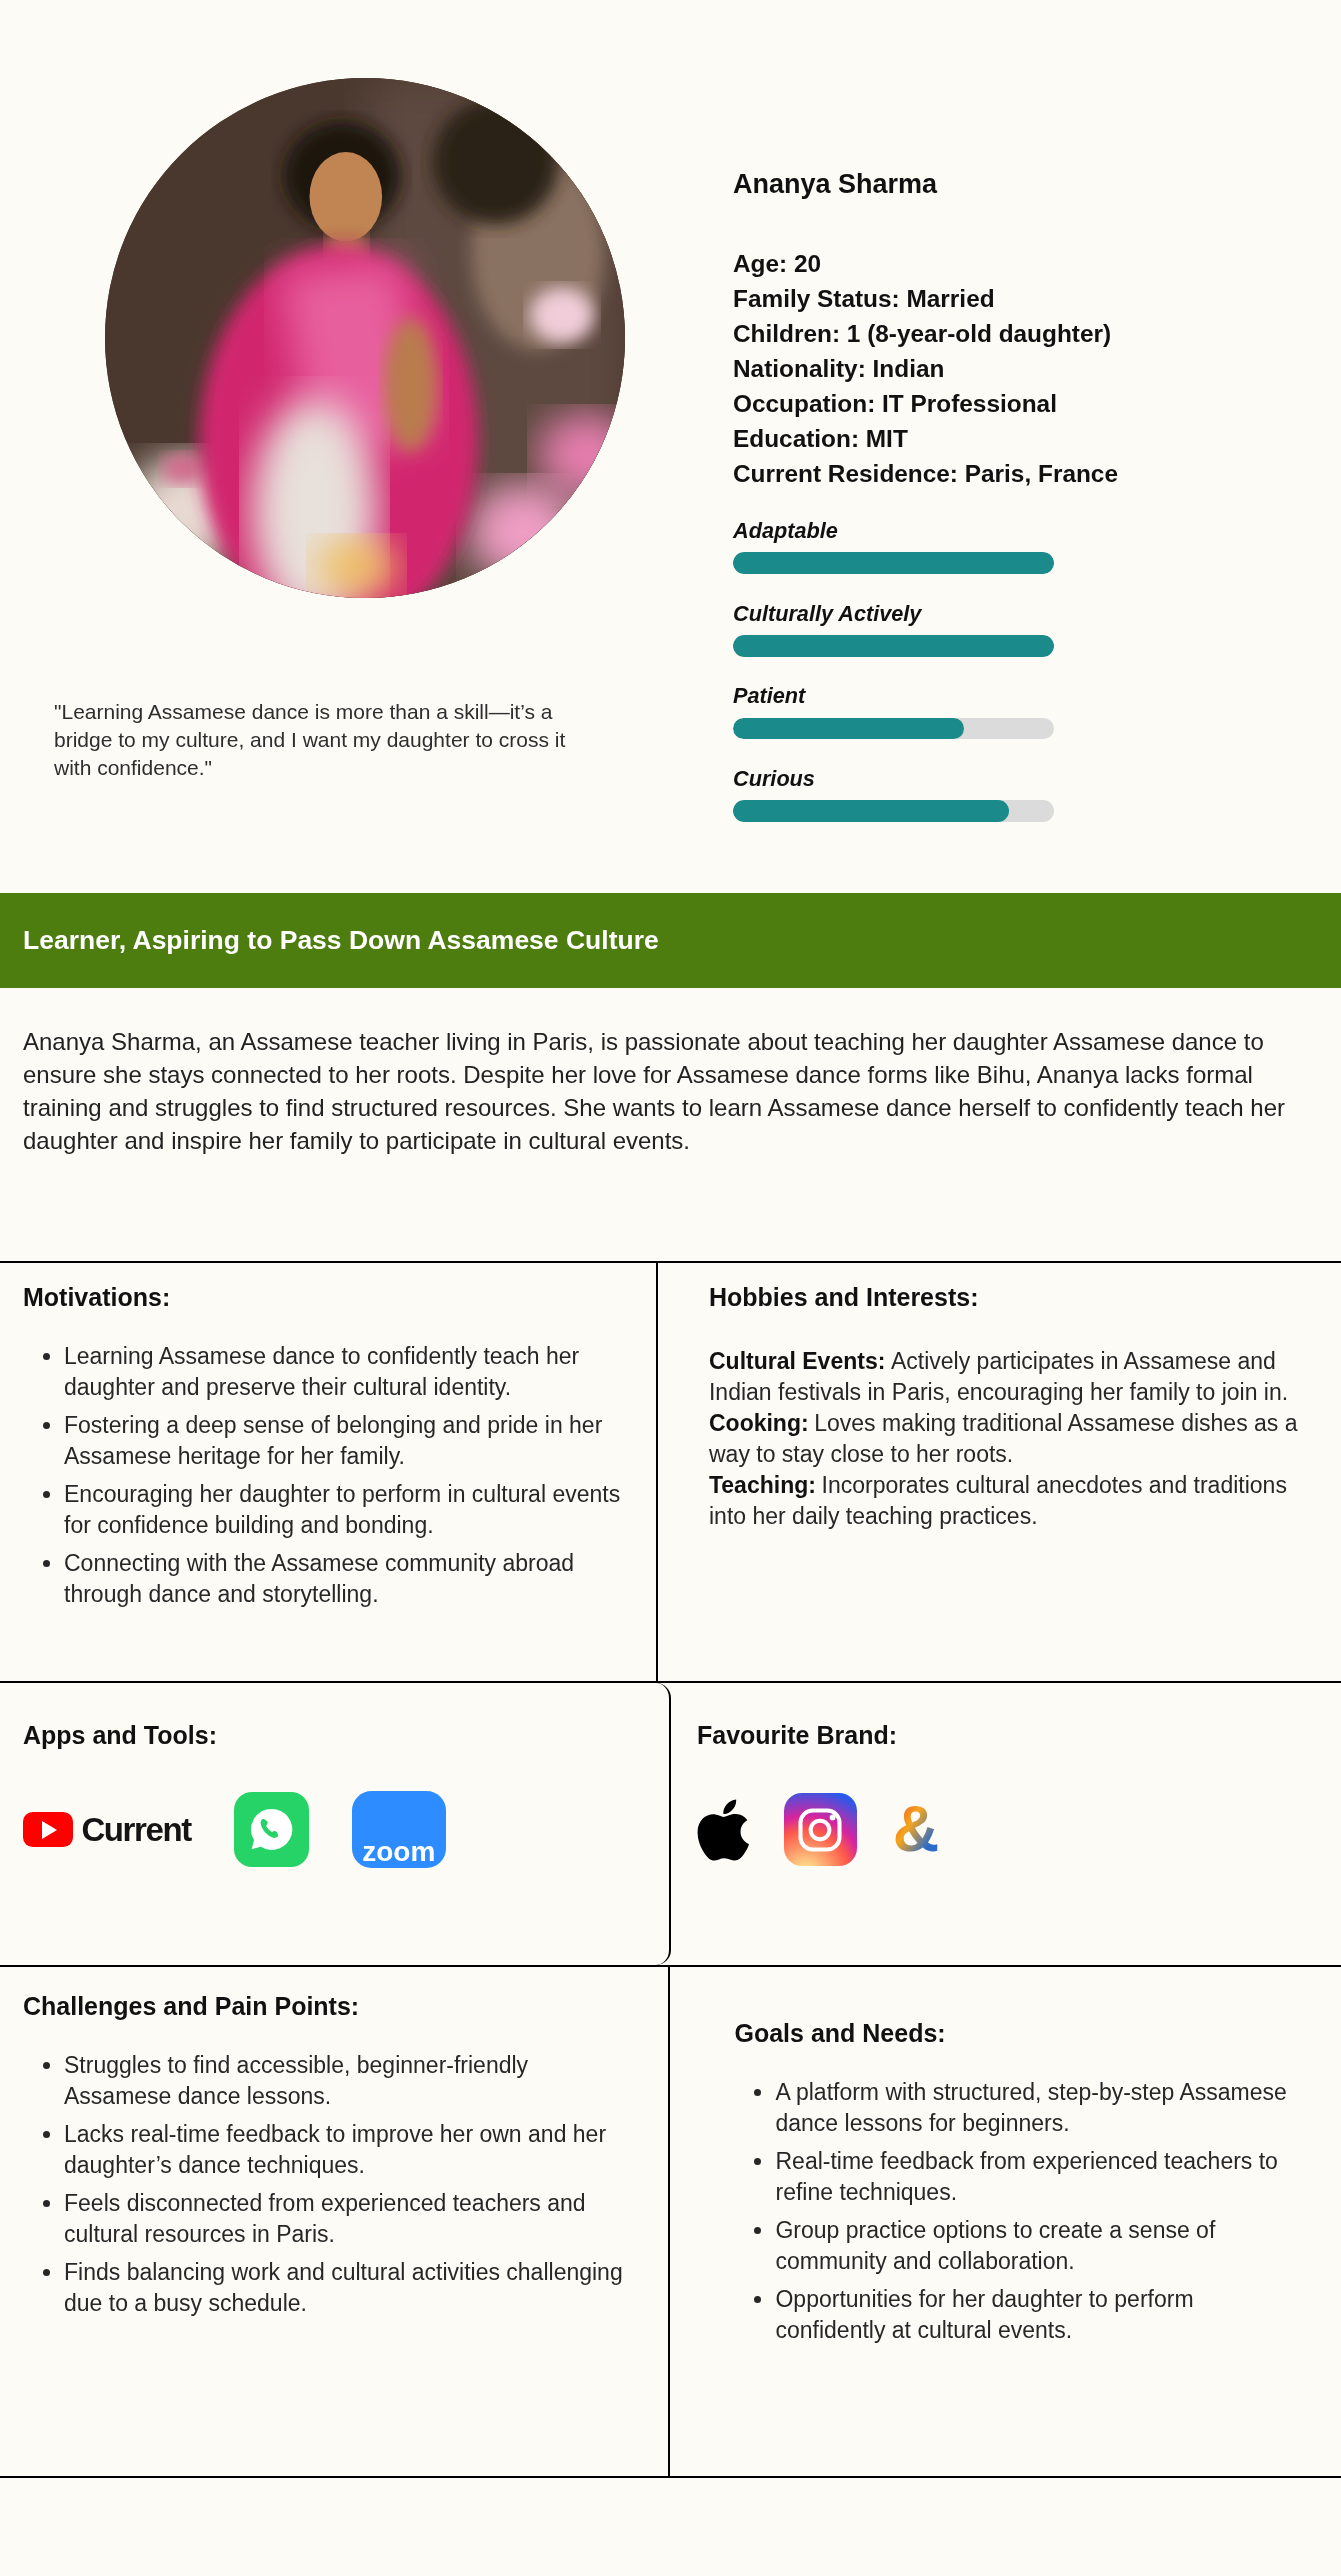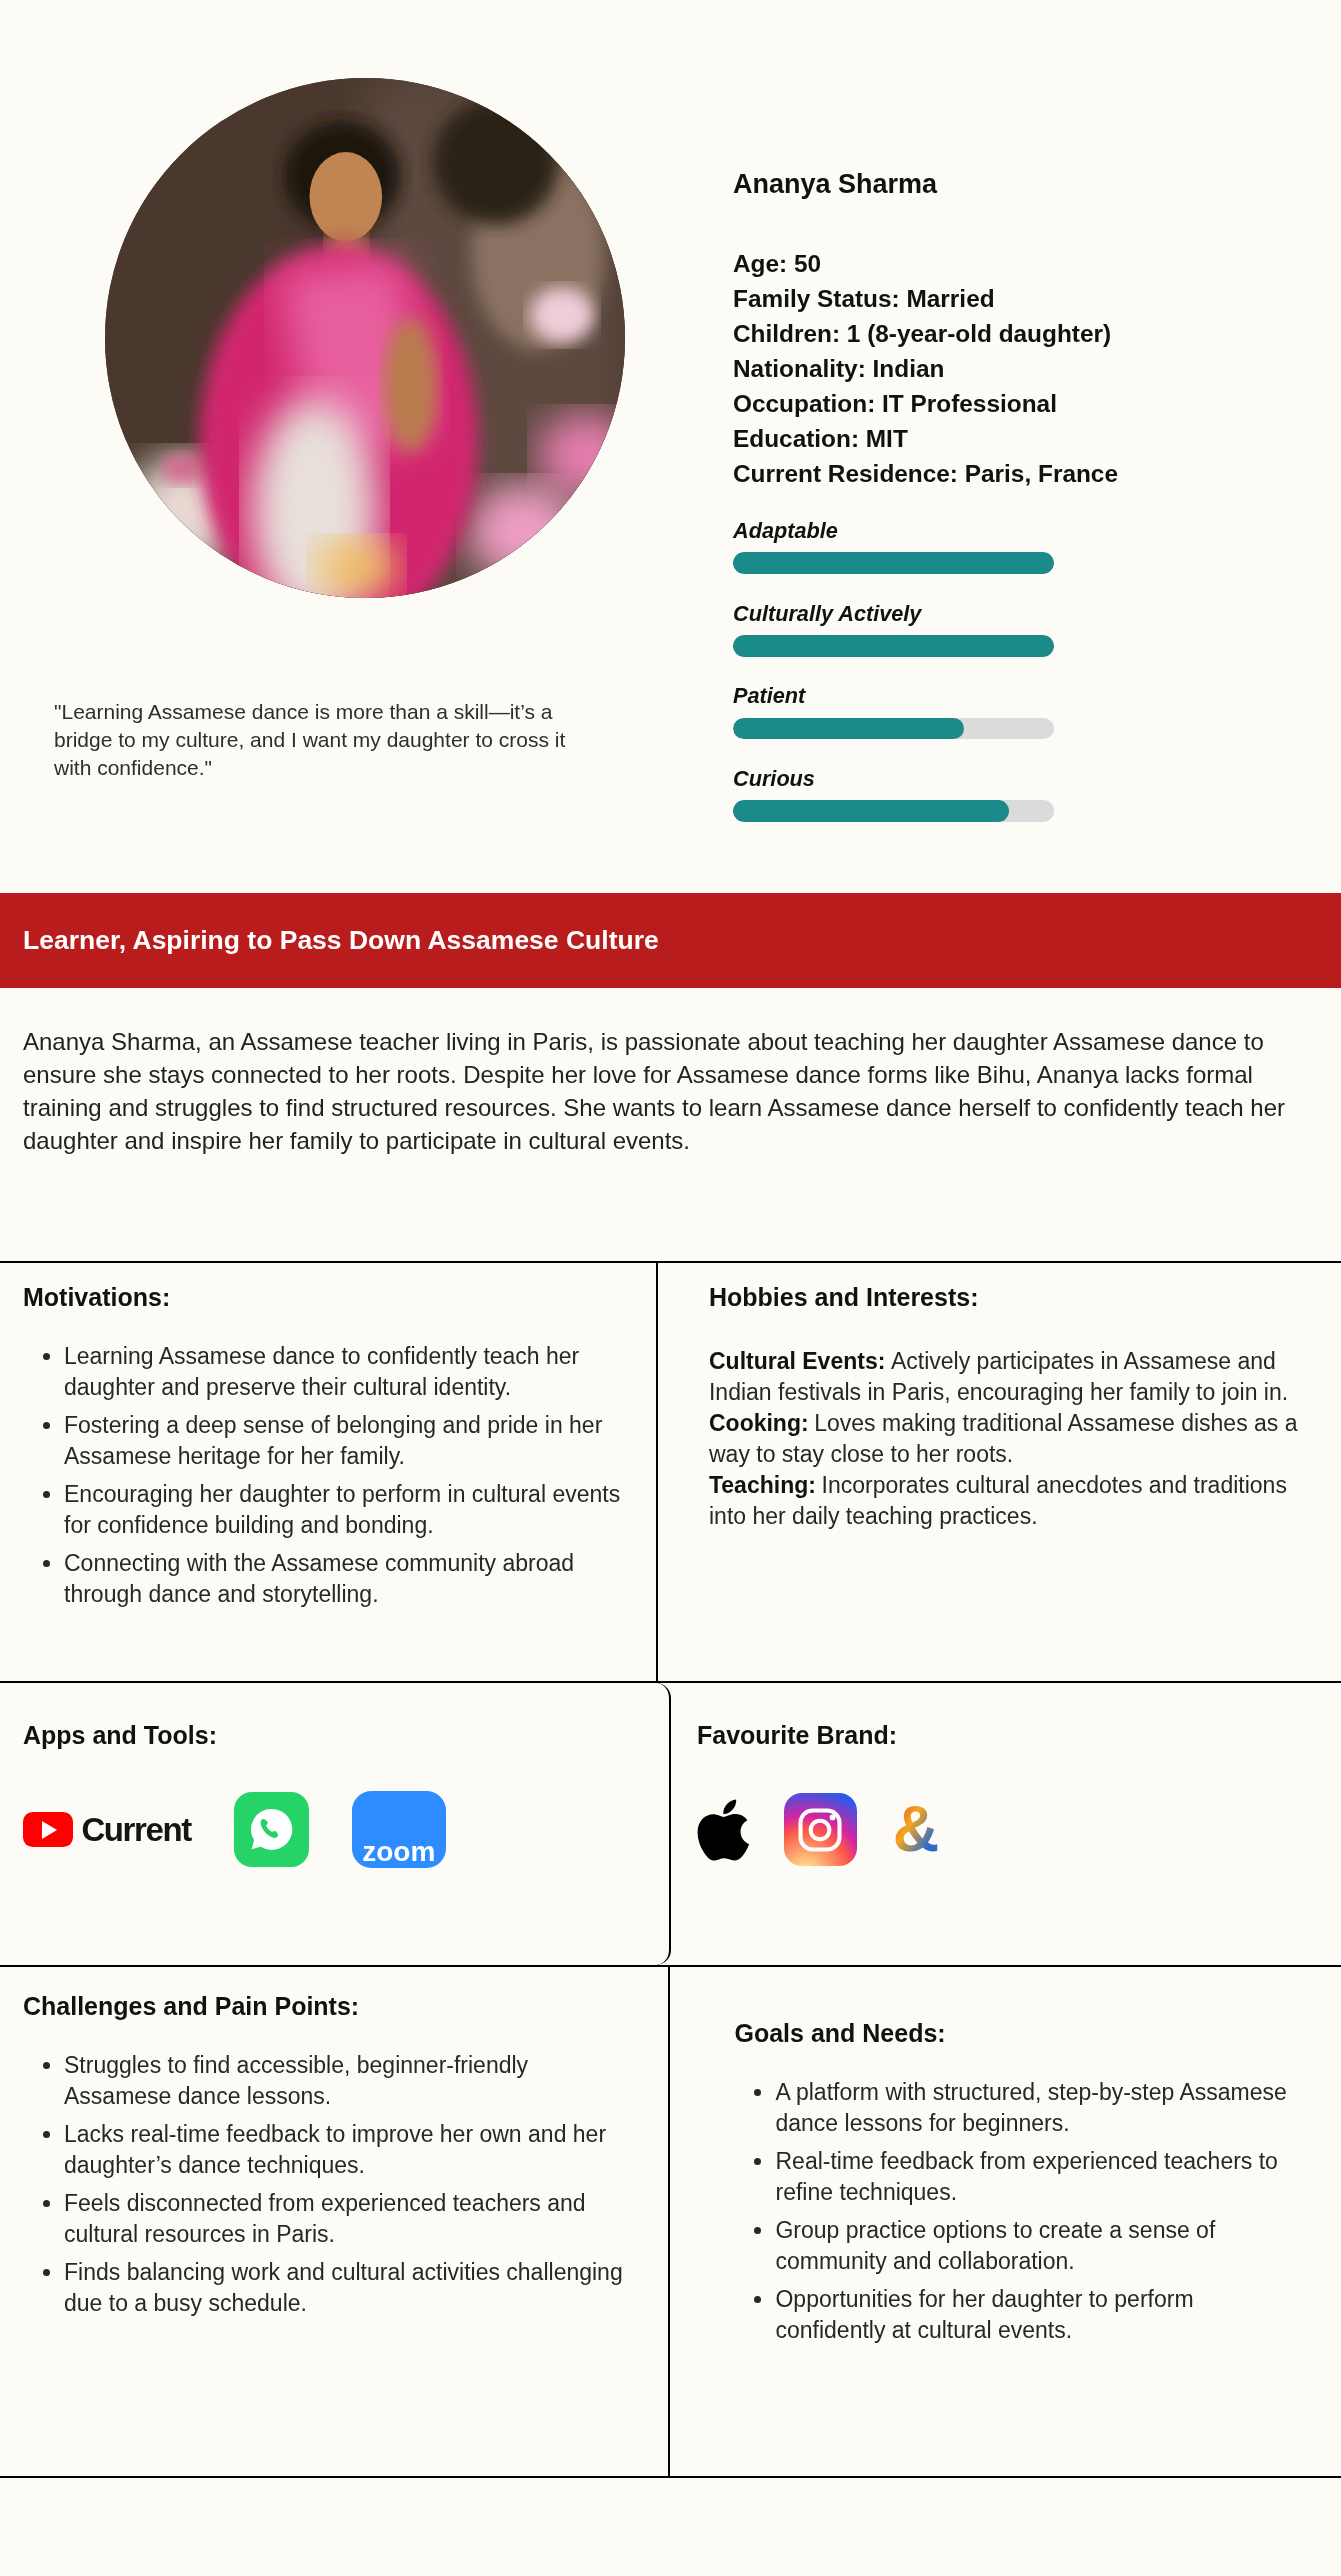--- a/index.html
+++ b/index.html
@@ -33,21 +33,21 @@
 
   .traits { position: absolute; left: 733px; top: 518px; width: 328px; font-style: italic; }
   .trait { margin-bottom: 26.5px; }
   .trait-label { font-size: 21.7px; font-weight: bold; margin-bottom: 8.4px; color:#111; }
   .trait-bar { width: 321px; height: 21.7px; border-radius: 11.2px; background: #DBDBDB; overflow:hidden; }
   .trait-fill { height: 100%; border-radius: 11.2px; background: #1B8A8A; }
 
   
   .banner {
     position: absolute; left: 0; top: 893px; width: 1341px; height: 95px;
-    background: #b91c1c; display: flex; align-items: center;
+    background: #4d7c0f; display: flex; align-items: center;
   }
   .banner-text { margin-left: 23px; color: #ffffff; font-size: 26.5px; font-weight: bold; }
 
   
   .summary {
     position: absolute; left: 23px; top: 1025px; width: 1294px;
     font-size: 24px; line-height: 33px; color: #222;
   }
 
   
@@ -139,21 +139,21 @@
       <ellipse cx="438" cy="440" rx="38" ry="95" fill="#b97b4e" filter="url(#b12)"></ellipse>
       <ellipse cx="300" cy="620" rx="90" ry="160" fill="#e8e0da" filter="url(#b28)"></ellipse>
       <ellipse cx="360" cy="700" rx="60" ry="40" fill="#f0c060" filter="url(#b28)"></ellipse>
     </svg>
   </div>
 
   <div class="quote">"Learning Assamese dance is more than a skill—it’s a bridge to my culture, and I want my daughter to cross it with confidence."</div>
 
   <div class="info">
     <h1 class="name">Ananya Sharma</h1>
-    <div class="detail-line">Age: 50</div>
+    <div class="detail-line">Age: 20</div>
     <div class="detail-line">Family Status: Married</div>
     <div class="detail-line">Children: 1 (8-year-old daughter)</div>
     <div class="detail-line">Nationality: Indian</div>
     <div class="detail-line">Occupation: IT Professional</div>
     <div class="detail-line">Education: MIT</div>
     <div class="detail-line">Current Residence: Paris, France</div>
   </div>
 
   <div class="traits">
     <div class="trait">

